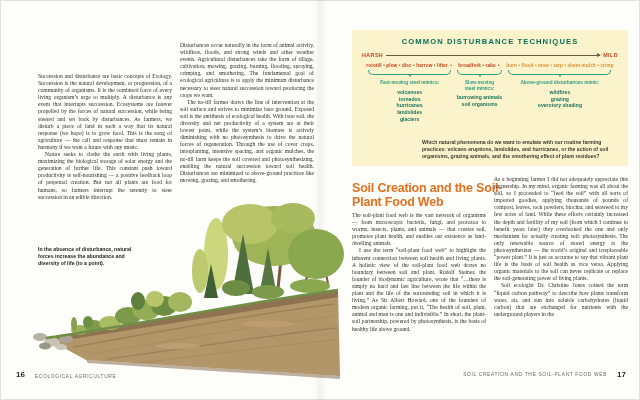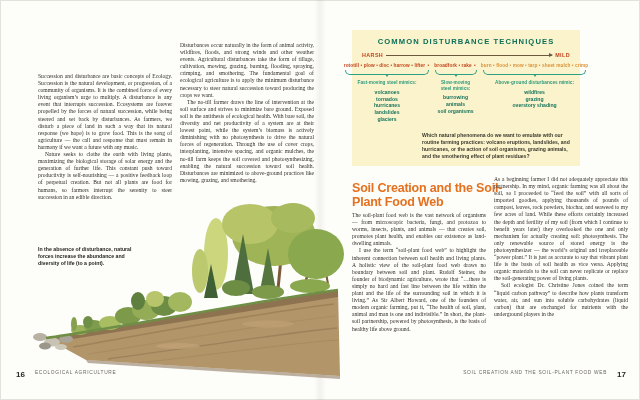--- a/index.html
+++ b/index.html
@@ -19,21 +19,21 @@
   .page-text p{margin:0;}
   .page-text p + p{text-indent:7px;}
   #left-col1{left:38px;top:73px;width:134px;}
   #left-col2{left:180px;top:42px;width:134px;}
   #right-col1{left:352px;top:212px;width:134px;}
   #right-col2{left:494px;top:176px;width:134px;}
   
   #illus-caption{left:38px;top:246px;width:106px;font-family:"Liberation Sans",sans-serif;
                  font-weight:700;font-size:5.2px;line-height:7px;color:#1f1d1a;z-index:3;}
   
-  #chart{left:352px;top:30px;width:228px;height:136px;background:#faf3cb;z-index:2;}
+  #chart{left:352px;top:30px;width:276px;height:136px;background:#faf3cb;z-index:2;}
   #chart-title{margin-top:7px;text-align:center;font-weight:700;font-size:7.6px;
                letter-spacing:1.1px;color:#0c6e5a;}
   #scale-row{display:flex;align-items:center;margin:6px 10px 0 10px;}
   .scale-label{font-weight:700;font-size:5.4px;letter-spacing:.4px;color:#c2451d;}
   #scale-line{flex:1;height:1px;background:#6b5a40;margin:0 3px;position:relative;}
   #scale-line::after{content:"";position:absolute;right:-1px;top:-2px;border-left:4px solid #6b5a40;
                      border-top:2.5px solid transparent;border-bottom:2.5px solid transparent;}
   #groups-row{display:flex;justify-content:center;align-items:flex-start;margin-top:5px;}
   .group{display:flex;flex-direction:column;align-items:center;margin:0 2px;}
   .words{font-weight:700;font-size:4.7px;color:#c2451d;white-space:nowrap;letter-spacing:.1px;}
@@ -47,22 +47,22 @@
   .glabel{margin-top:5px;font-weight:700;font-size:4.7px;line-height:5.6px;color:#2f9a7c;
           text-align:center;}
   .group.g2 .glabel{max-width:36px;}
   .mimics{margin-top:3px;font-weight:700;font-size:5.1px;line-height:6.9px;color:#15725c;
           text-align:center;white-space:pre-line;}
   #chart-caption{position:absolute;left:70px;right:9px;bottom:6px;font-weight:700;font-size:5.1px;
                  line-height:6.9px;color:#3a382f;text-align:left;}
   
   .folio{font-weight:700;font-size:8px;color:#2b2926;}
   .running{font-size:4.8px;letter-spacing:.7px;color:#6a675f;}
-  #footer-left{left:16px;top:370px;display:flex;align-items:flex-start;gap:10px;}
-  #footer-right{right:14px;top:370px;display:flex;align-items:flex-start;gap:10px;}
+  #footer-left{left:16px;top:370px;display:flex;align-items:flex-end;gap:10px;}
+  #footer-right{right:14px;top:370px;display:flex;align-items:center;gap:10px;}
   
   #illus{left:28px;top:196px;width:320px;height:186px;z-index:1;}
 </style>
 </head>
 <body>
 
 <div id="spread">
 
 
   <div id="left-col1" class="abs page-text">

